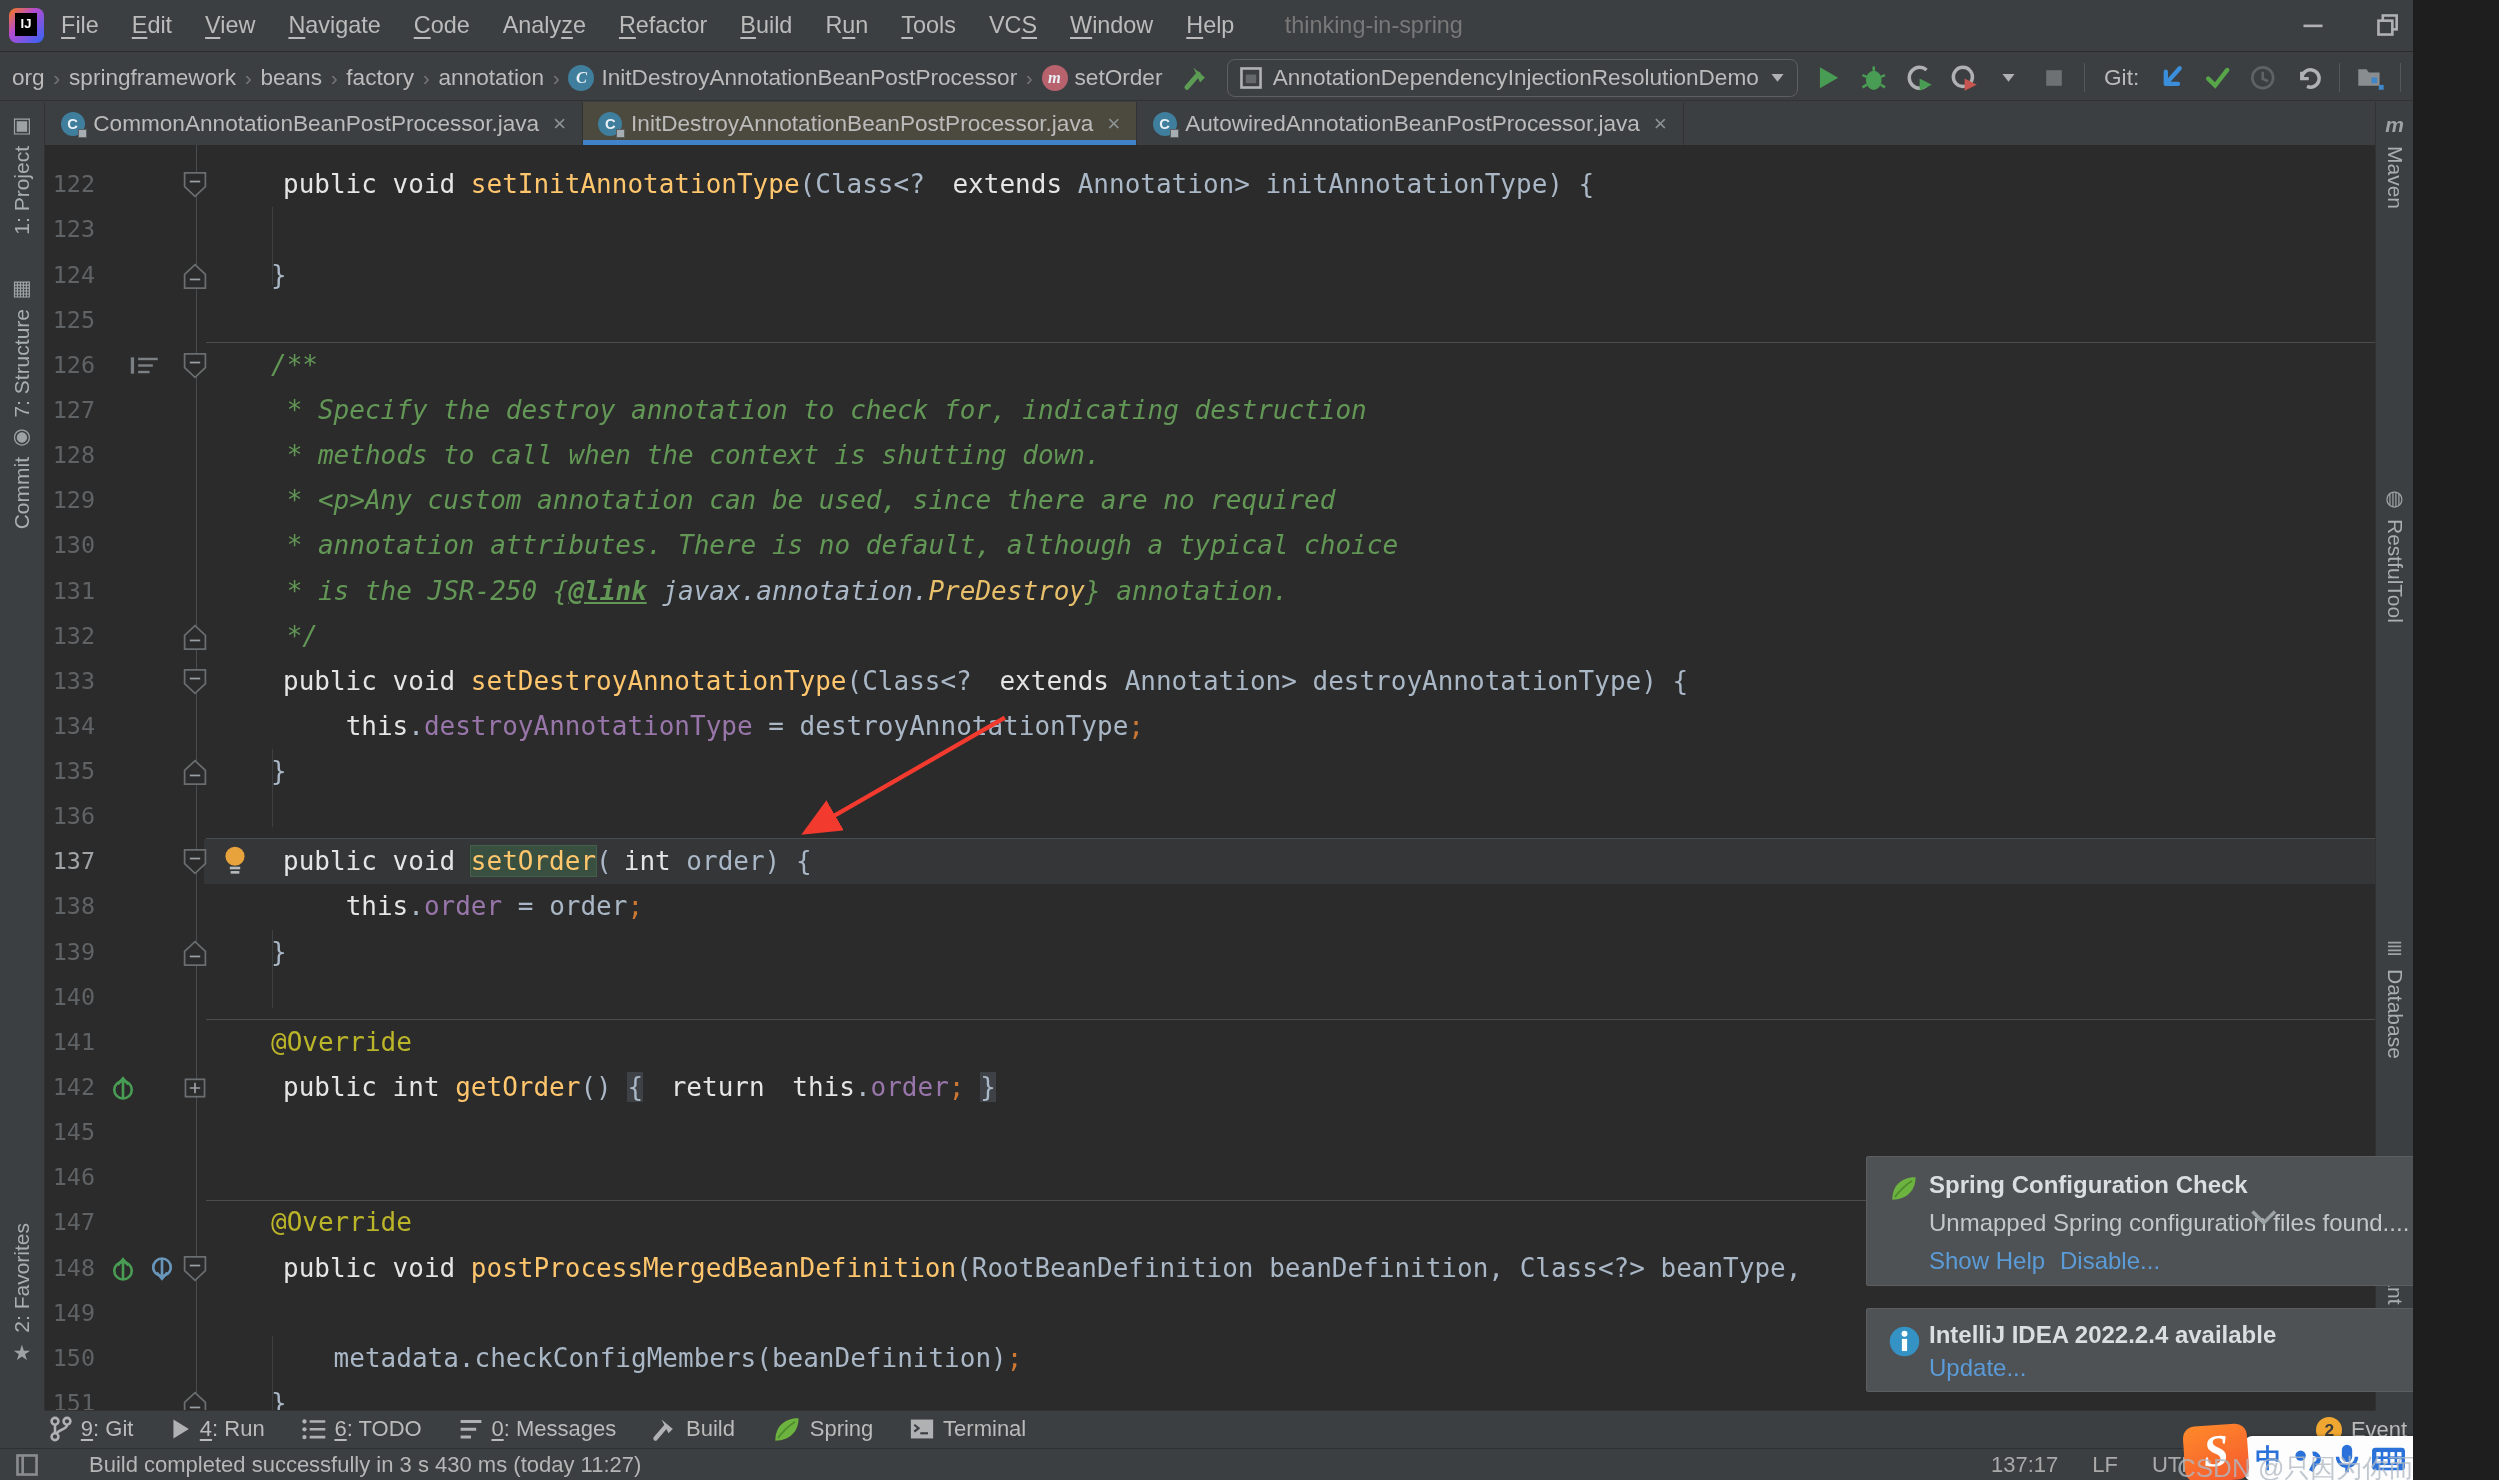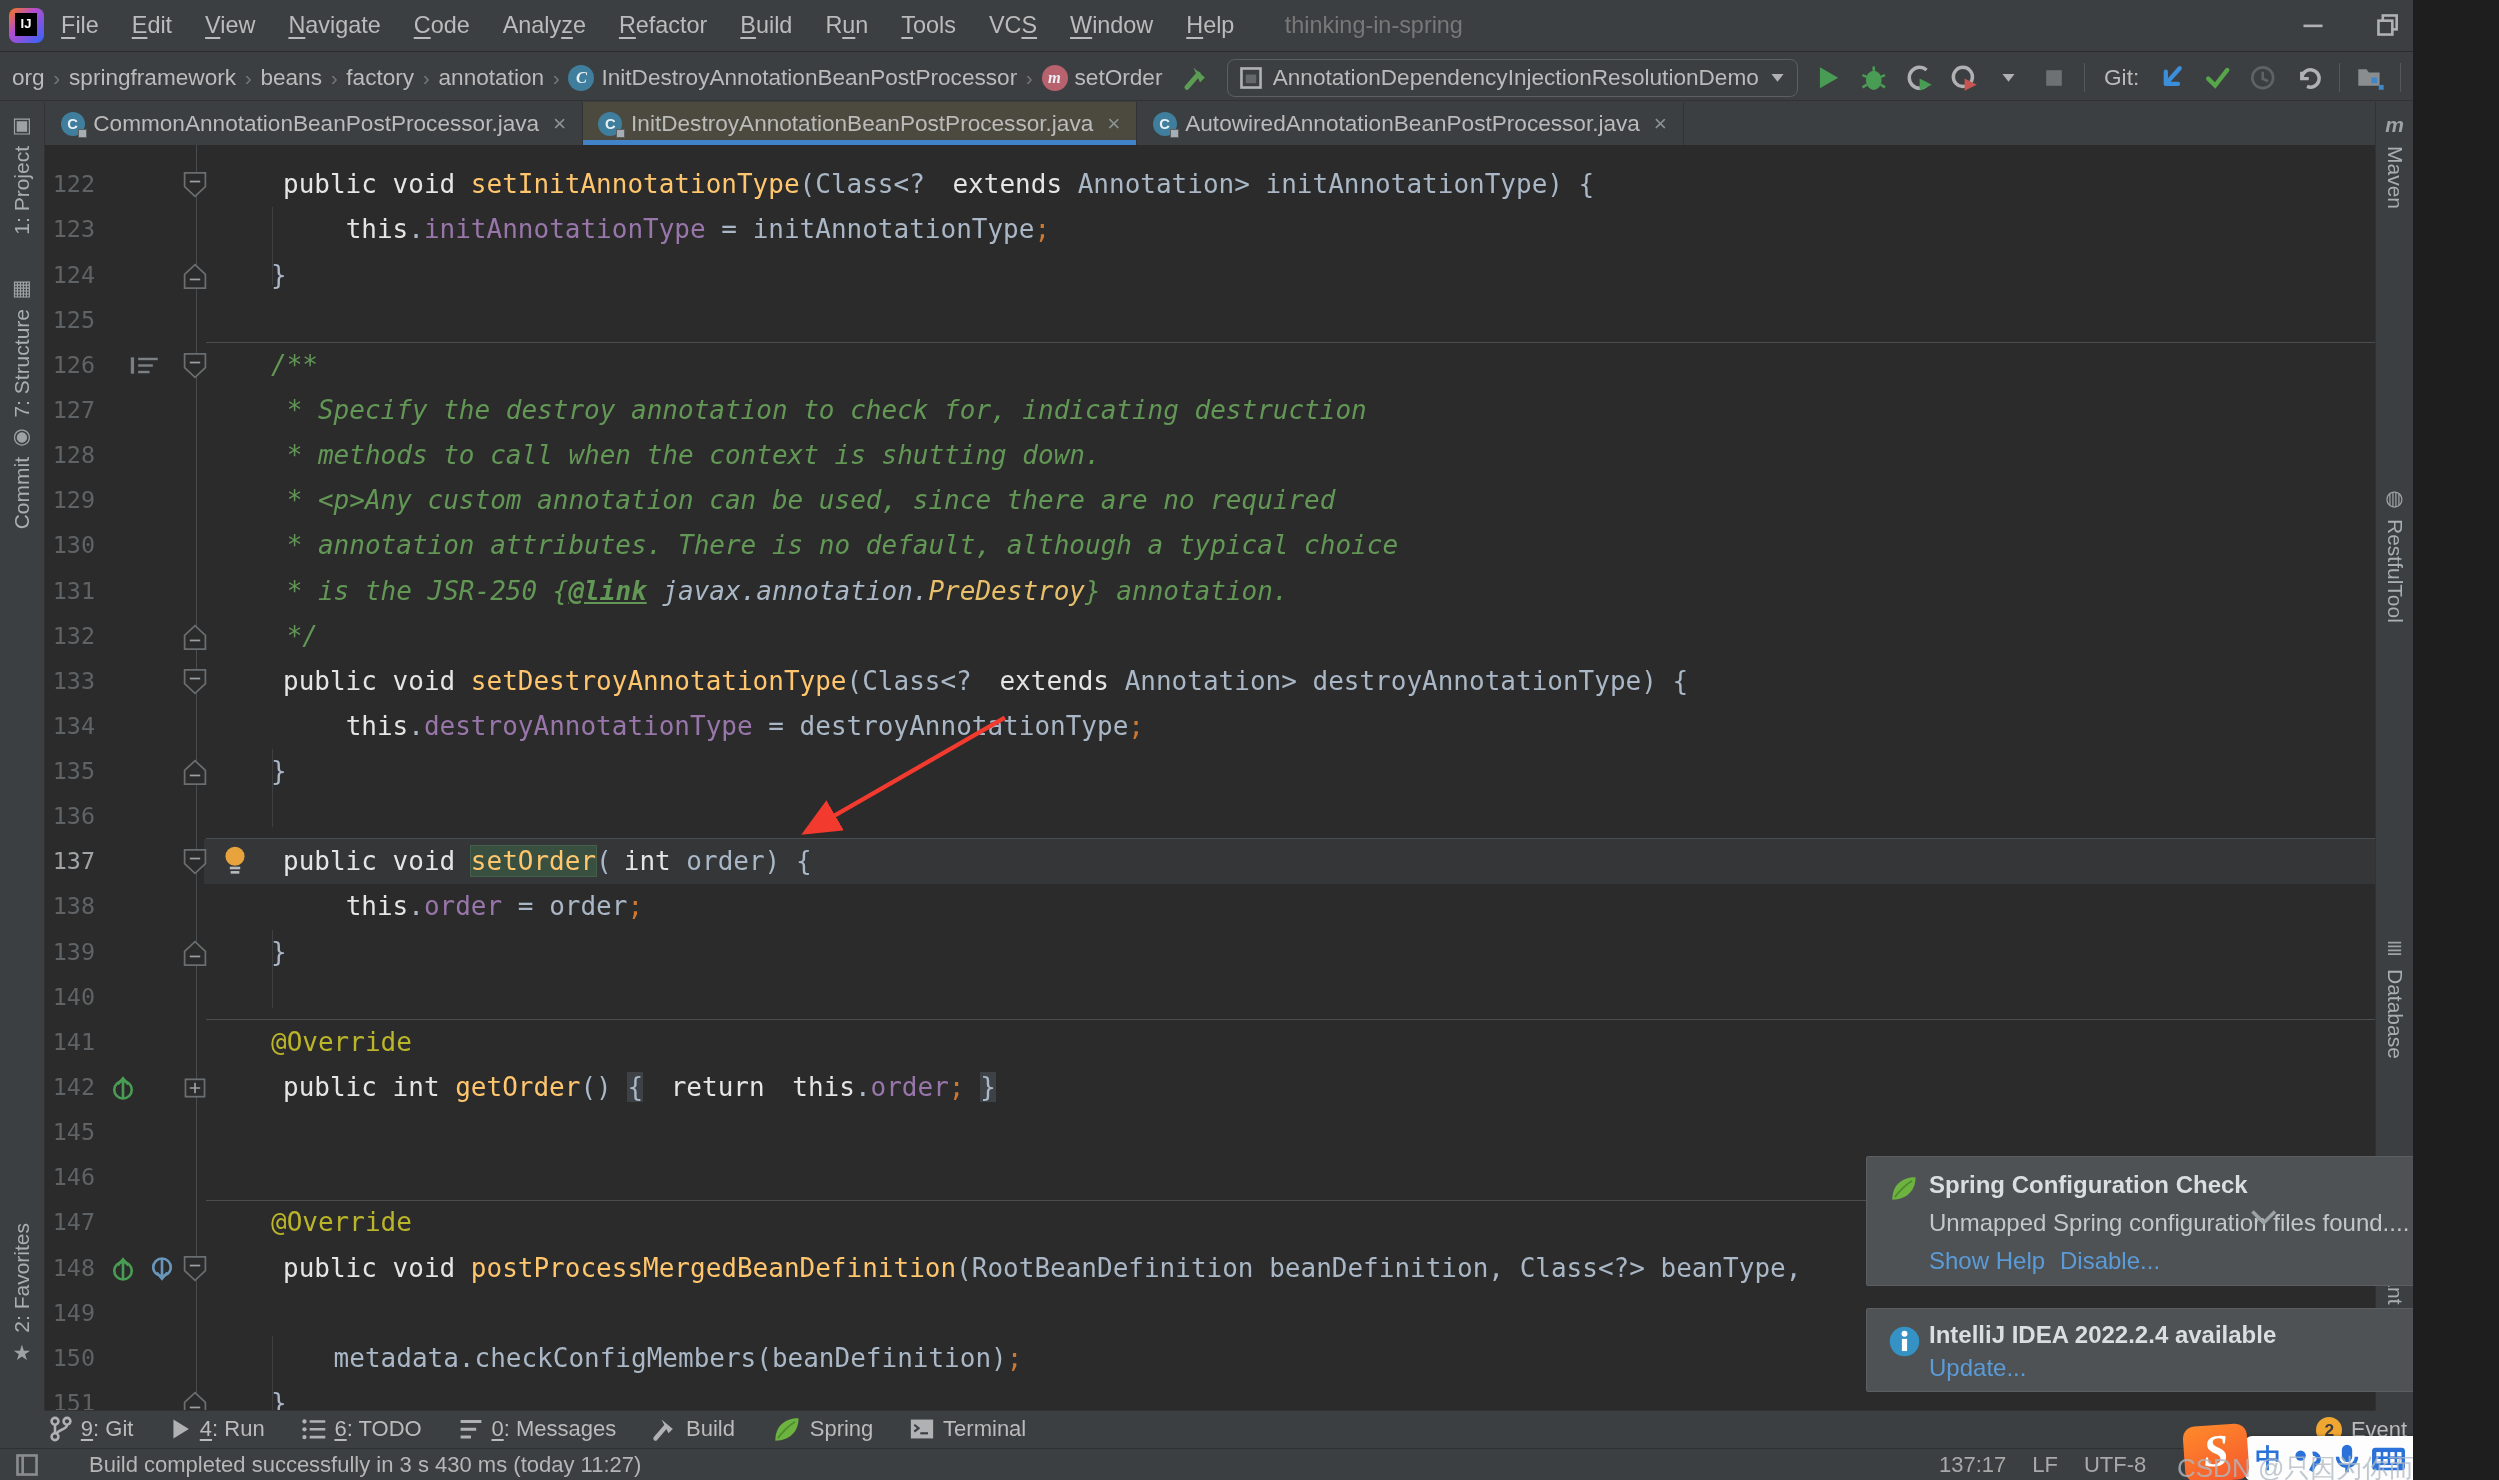--- a/index.html
+++ b/index.html
@@ -77,21 +77,21 @@
   .notif-body { font-size:24px; color:#C3C7C9; }
   .nlink { color:#5B9BD8; font-size:24px; }
   
   #bottombar { position:absolute; left:0; top:1410px; width:2500px; height:37px; background:#3C3F41; border-top:0.9px solid #323232; display:flex; align-items:center; }
   .bb-item { display:flex; align-items:center; gap:7.8px; font-size:22px; color:#BBBBBB; margin-right:36px; }
   .bb-item u { text-decoration:underline; text-underline-offset:2.6px; }
   #event-log { position:absolute; right:50px; top:0; height:37px; display:flex; align-items:center; gap:8.7px; font-size:22px; color:#BBBBBB; }
   #ev-badge { width:26px; height:26px; border-radius:50%; background:#F0A732; color:#3b3b3b; font:bold 17.4px/26px "Liberation Sans",sans-serif; text-align:center; }
   #statusbar { position:absolute; left:0; top:1448px; width:2500px; height:33px; background:#3C3F41; border-top:0.9px solid #2e3133; display:flex; align-items:center; font-size:22px; color:#B6B6B6; }
   #status-msg { margin-left:49px; }
-  #status-right { position:absolute; left:1939px; display:flex; gap:26px; color:#A9A9A9; }
+  #status-right { position:absolute; left:1991px; display:flex; gap:34px; color:#A9A9A9; }
   
   #ime-bar { position:absolute; left:2245px; top:1436px; width:255px; height:45px; background:#FDFDFD; border-radius:7px 0 0 7px; box-shadow:0 0.9px 3.5px rgba(0,0,0,.4); z-index:40; display:flex; align-items:center; justify-content:space-around; padding:0 5.2px; }
   #ime-logo { position:absolute; left:2184px; top:1425px; width:64px; height:56px; border-radius:12px; background:linear-gradient(160deg,#FF8A2A,#F4572E); z-index:41; color:#fff; font:bold italic 45px/52px "Liberation Serif",serif; text-align:center; transform:rotate(-4deg); }
   .ime-ic { color:#2A72D9; font-weight:bold; font-size:26px; display:flex; align-items:center; }
   #watermark { position:absolute; left:2177px; top:1451px; z-index:45; font-size:26px; color:rgba(175,185,195,.78); white-space:nowrap; }
   
   #arrow-svg { position:absolute; left:0; top:0; z-index:15; pointer-events:none; }
   svg { display:block; }
 </style>
 </head>
@@ -335,21 +335,20 @@
           <span class="fold-ic">
             <svg width="26" height="28" viewBox="0 0 30 32">
               <path d="M3 2 h24 v16 l-12 11 l-12 -11 z" fill="#2B2B2B" stroke="#6A6E70" stroke-width="2"></path>
               <line x1="9" y1="12" x2="21" y2="12" stroke="#9aa0a3" stroke-width="2"></line>
             </svg>
           </span>
           <span class="code"><span class="kw">public void </span><span class="fn">setInitAnnotationType</span><span class="txt">(Class&lt;? </span><span class="kw">extends</span><span class="txt"> Annotation&gt; initAnnotationType) {</span></span>
         </div>
         <div class="crow" style="top: 62px;">
           <div class="lnum">123</div>
-          <span class="code"><span class="txt">    </span><span class="kw">this</span><span class="txt">.</span><span class="fld">initAnnotationType</span><span class="txt"> = initAnnotationType</span><span class="semi">;</span></span>
         </div>
         <div class="crow" style="top: 108px;">
           <div class="lnum">124</div>
           <span class="fold-ic">
             <svg width="26" height="28" viewBox="0 0 30 32">
               <path d="M3 30 h24 v-16 l-12 -11 l-12 11 z" fill="#2B2B2B" stroke="#6A6E70" stroke-width="2"></path>
               <line x1="9" y1="20" x2="21" y2="20" stroke="#9aa0a3" stroke-width="2"></line>
             </svg>
           </span>
           <span class="code"><span class="txt">}</span></span>

